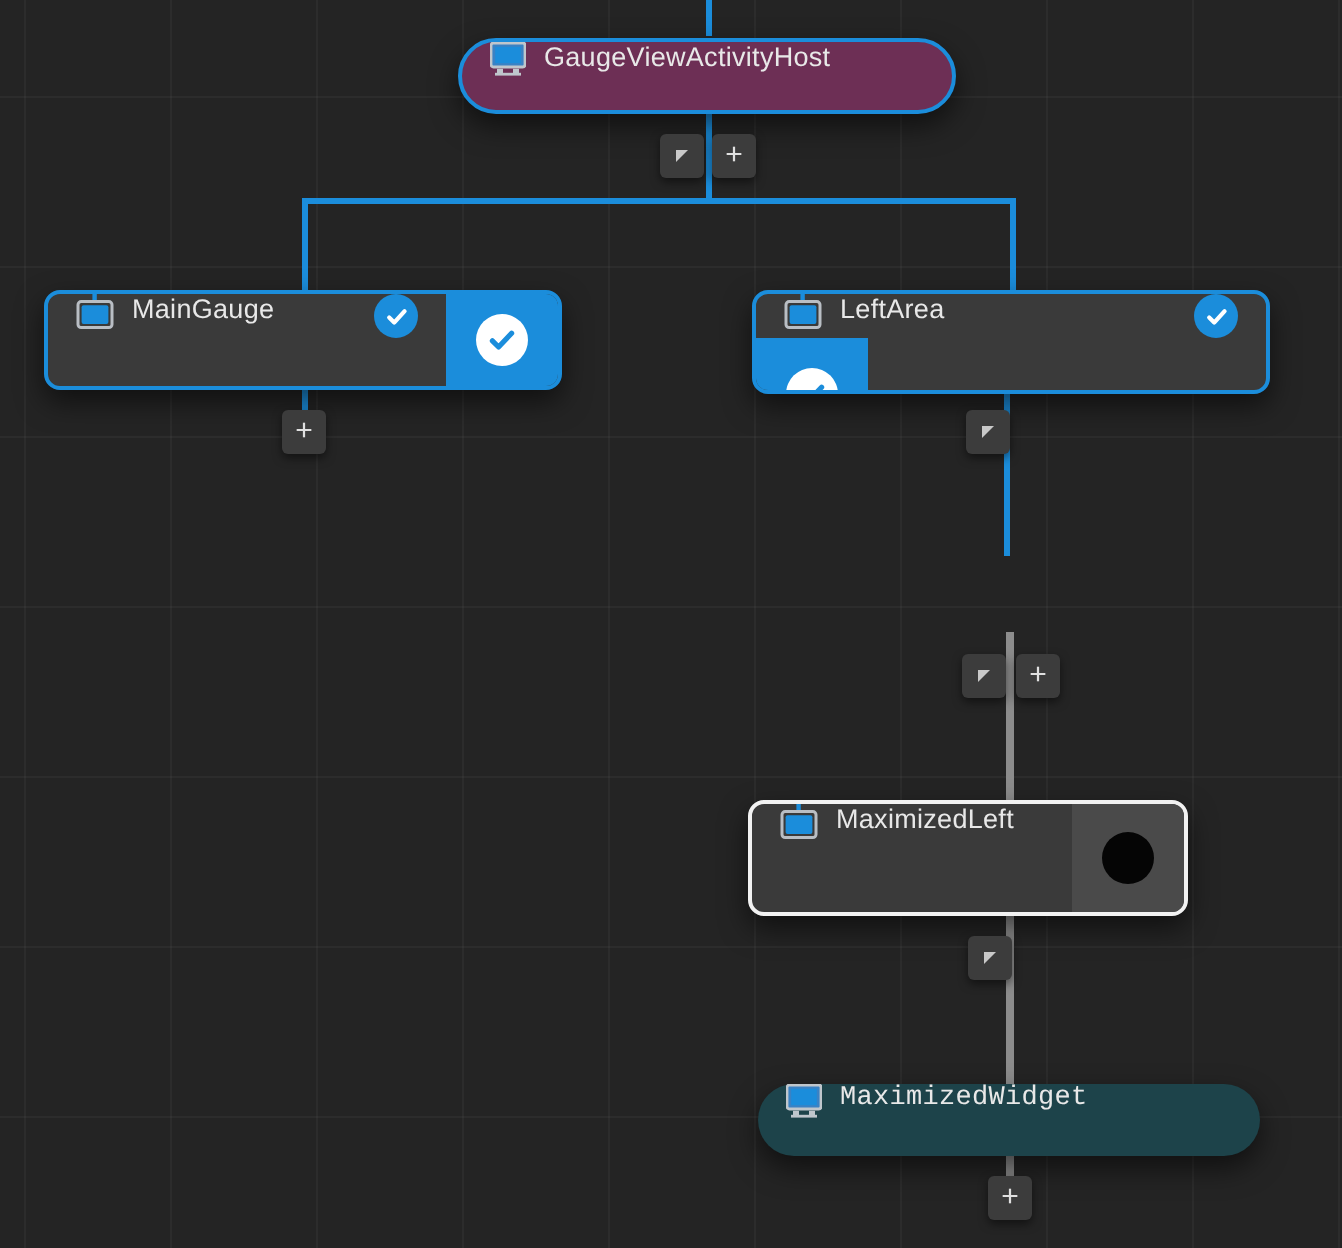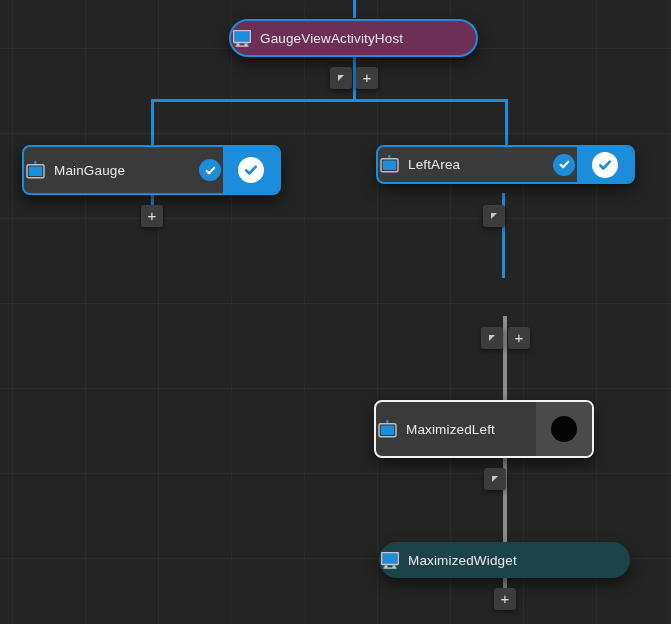--- a/index.html
+++ b/index.html
@@ -27,23 +27,23 @@
   
   .node{
     position:absolute;
     display:flex;
     align-items:stretch;
     box-sizing:border-box;
     box-shadow:0 6px 14px rgba(0,0,0,0.55);
   }
   .node .body{
     display:flex;
-    align-items:center;
+    align-items:flex-start;
     flex:1 1 auto;
-    padding:0 2px;
+    padding:0 14px;
     min-width:0;
   }
   .node .label{
     color:#e8e8e8;
     font-size:13.5px;
     letter-spacing:.15px;
     white-space:nowrap;
     margin-left:9px;
   }
 
@@ -56,20 +56,21 @@
     background:#6d2f55;
     border:2px solid #1b8ddb;
   }
   .n-teal{
     background:#1d3c44;
     border:2px solid #1b8ddb;
   }
   .n-teal-plain{
     background:#1d434a;
     border:none;
+    font-family:Liberation Mono, monospace;
   }
   .n-sel{
     background:#3a3a3a;
     border:2px solid #1b8ddb;
     overflow:hidden;
   }
   .n-white{
     background:#3a3a3a;
     border:2px solid #f2f2f2;
     overflow:hidden;
@@ -185,21 +186,21 @@
         <svg width="16" height="16" viewBox="0 0 16 16">
           <path d="M3.2 8.4 L6.3 11.5 L12.8 4.6" fill="none" stroke="#1b8ddb" stroke-width="2.6" stroke-linecap="round" stroke-linejoin="round"></path>
         </svg>
       </span>
     </div>
   </div>
   <div class="tool" style="left:141px;top:205px;">
     <span class="plus">+</span>
   </div>
 
-  <div class="node rect n-sel" style="left:376px;top:145px;width:259px;height:39px;">
+  <div class="node rect n-sel" style="left:376px;top:145px;width:259px;height:52px;flex-direction:column;">
     <div class="body">
       <span class="icon">
         <svg width="19" height="19" viewBox="0 0 19 19">
           <rect x="8.2" y="0" width="2.2" height="4" fill="#1b8ddb"></rect>
           <rect x="1" y="3.8" width="17" height="13" rx="1.6" fill="none" stroke="#b9bec4" stroke-width="1.5"></rect>
           <rect x="2.8" y="5.6" width="13.4" height="9.4" rx="1" fill="#1b8ddb"></rect>
         </svg>
       </span>
       <span class="label">LeftArea</span>
       <span class="badge-check">

